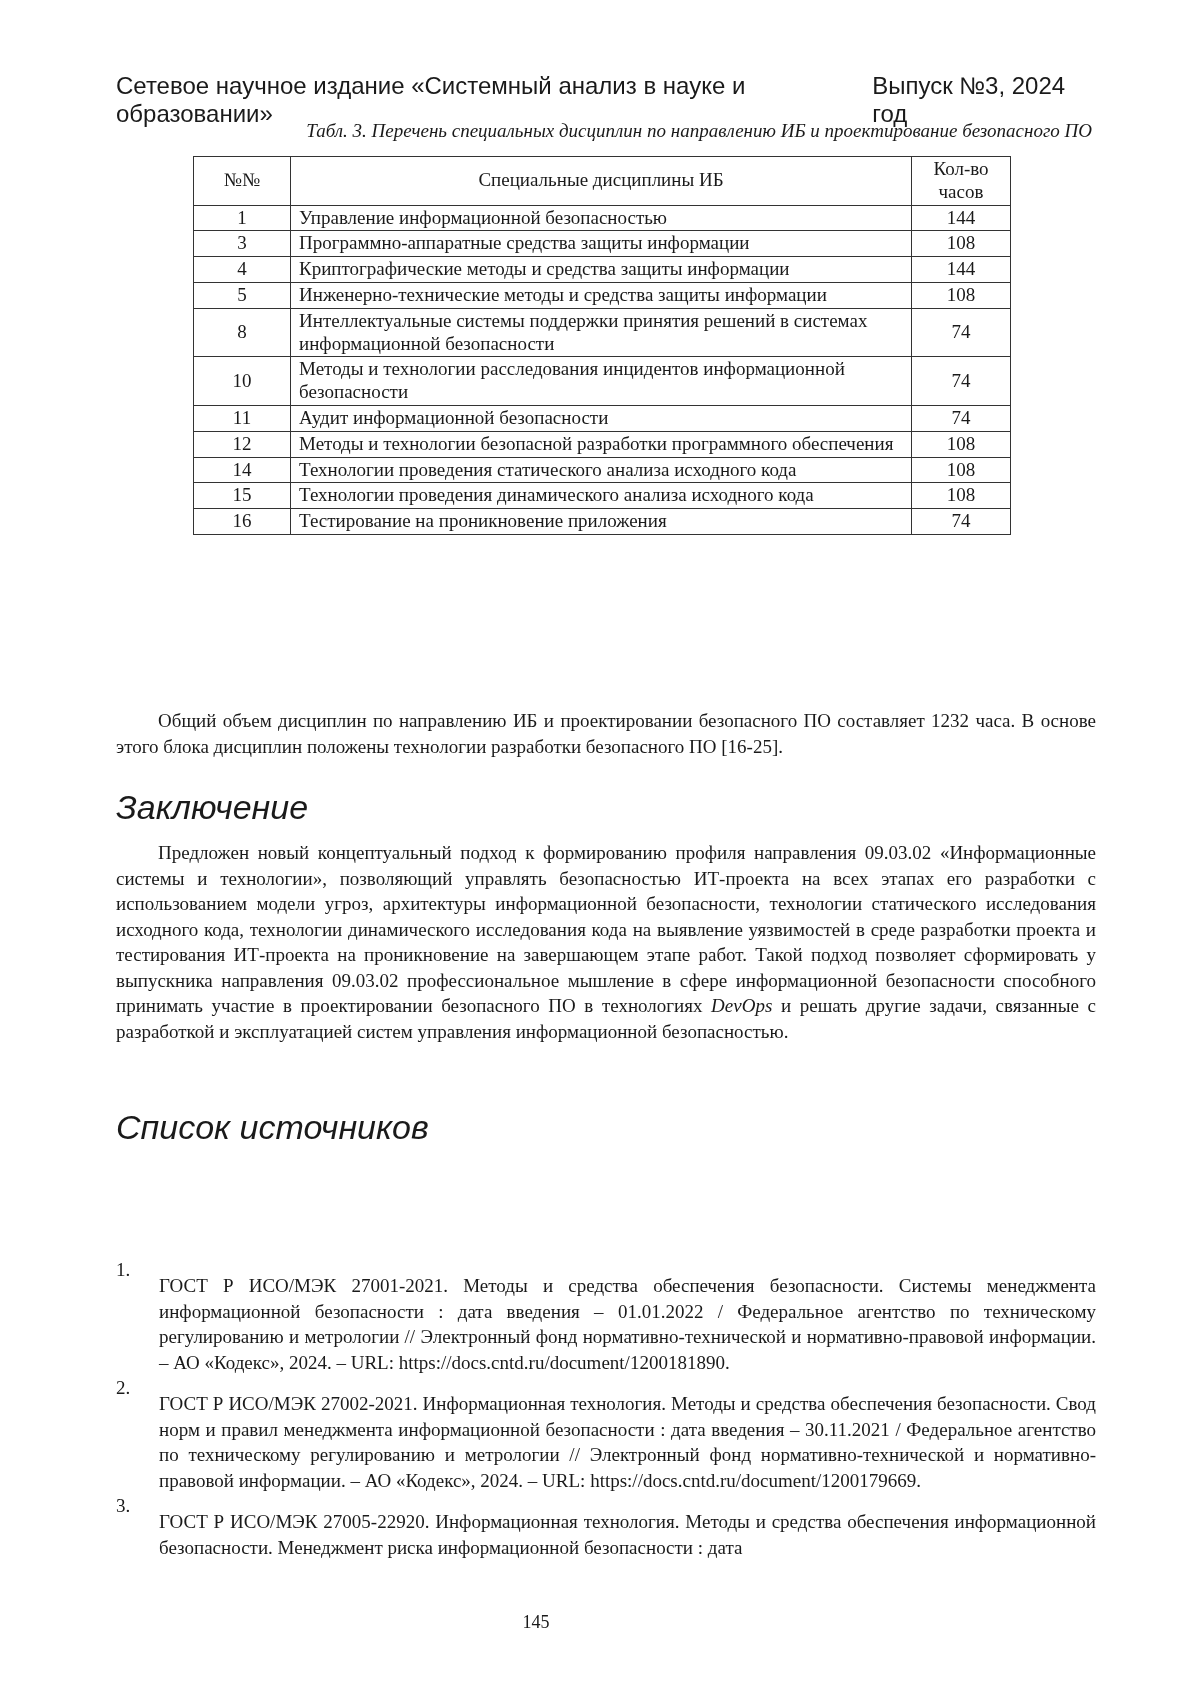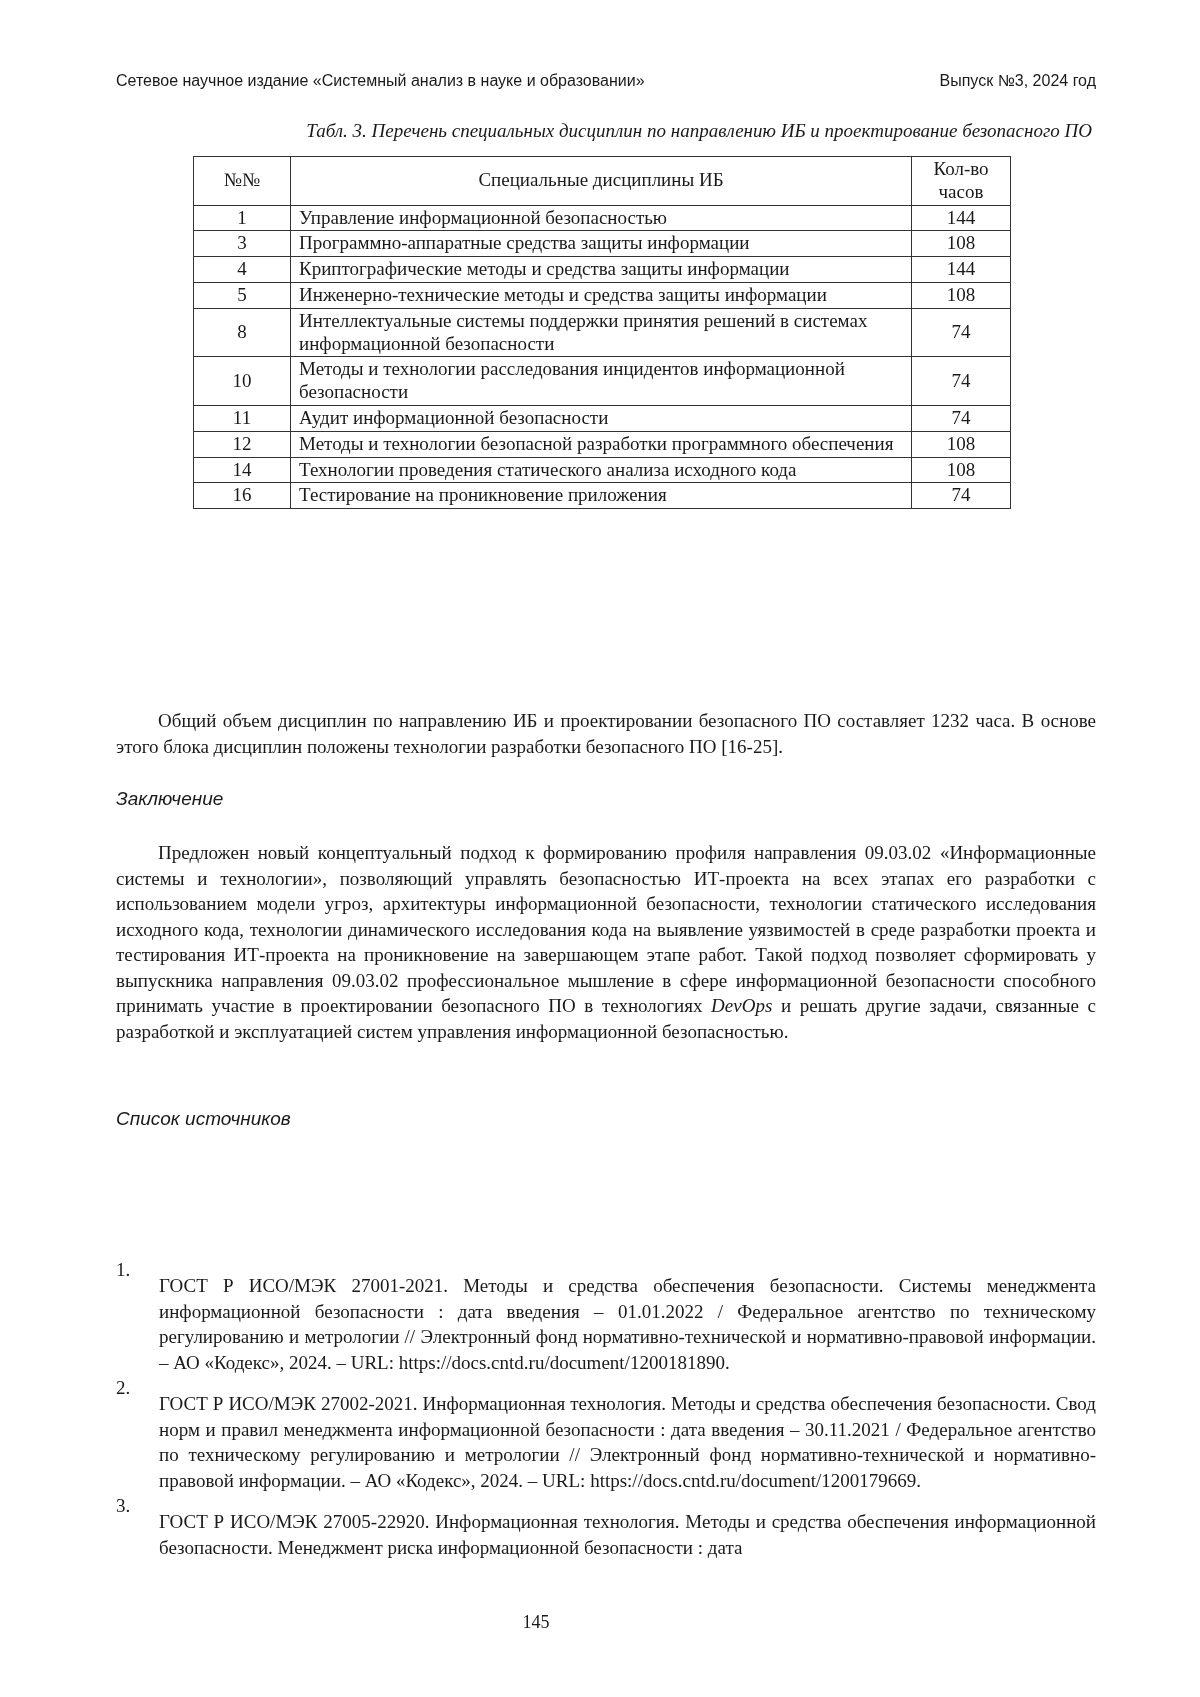--- a/index.html
+++ b/index.html
@@ -1,32 +1,32 @@
 <!DOCTYPE html>
 <html><head>
 <meta charset="utf-8">
 <style>
   html, body { margin: 0; padding: 0; background: #ffffff; }
   body { width: 1200px; height: 1697px; position: relative; overflow: hidden; color: #1a1a1a; }
   .serif { font-family: "Liberation Serif", "DejaVu Serif", serif; }
   .sans { font-family: "Liberation Sans", "DejaVu Sans", sans-serif; }
 
-  .header { position: absolute; top: 72px; left: 116px; width: 980px; display: flex; justify-content: space-between; font-size: 16px; }
+  .header { position: absolute; top: 72px; left: 116px; width: 980px; display: flex; justify-content: space-between; font-size: 24px; }
   .caption { position: absolute; top: 120px; left: 112px; width: 980px; text-align: right; font-style: italic; font-size: 19px; }
 
   table.tbl { position: absolute; top: 156px; left: 193px; width: 818px; border-collapse: collapse; font-size: 19px; line-height: 1.2; }
   table.tbl td, table.tbl th { border: 1.5px solid #333; font-weight: normal; padding: 1px 8px; vertical-align: middle; }
   table.tbl th.num, table.tbl td.num { width: 80px; text-align: center; }
   table.tbl th.name { text-align: center; margin-left: 9px; }
   table.tbl td.name { text-align: left; margin-left: 32px; }
   table.tbl th.hours, table.tbl td.hours { width: 82px; text-align: center; }
 
   .para { position: absolute; left: 116px; width: 980px; font-size: 19px; line-height: 25.5px; text-align: justify; }
   .indent { text-indent: 42px; }
-  .h2 { position: absolute; left: 116px; font-style: italic; font-size: 19px; }
+  .h2 { position: absolute; left: 116px; font-style: italic; font-size: 34px; }
 
   .refs { position: absolute; left: 116px; width: 980px; top: 1257px; font-size: 19px; line-height: 25.5px; }
   .ref { display: flex; text-align: justify; }
   .ref .n { width: 43px; flex: none; }
   .ref .t { flex: 1; margin-top: 16px; }
 
   .pageno { position: absolute; top: 1612px; left: 0; width: 1072px; text-align: center; font-size: 18px; }
   em.i { }
 </style>
 </head>
@@ -87,20 +87,25 @@
         <td class="num">12</td>
         <td class="name">Методы и технологии безопасной разработки программного обеспечения</td>
         <td class="hours">108</td>
       </tr>
       <tr>
         <td class="num">14</td>
         <td class="name">Технологии проведения статического анализа исходного кода</td>
         <td class="hours">108</td>
       </tr>
       <tr>
+        <td class="num">15</td>
+        <td class="name">Технологии проведения динамического анализа исходного кода</td>
+        <td class="hours">108</td>
+      </tr>
+      <tr>
         <td class="num">16</td>
         <td class="name">Тестирование на проникновение приложения</td>
         <td class="hours">74</td>
       </tr>
     </tbody>
 </table>
 
 <div class="para indent serif" style="top:708px;">Общий объем дисциплин по направлению ИБ и проектировании безопасного ПО составляет 1232 часа. В основе этого блока дисциплин положены технологии разработки безопасного ПО [16-25].</div>
 
 <div class="h2 sans" style="top:788px;">Заключение</div>

